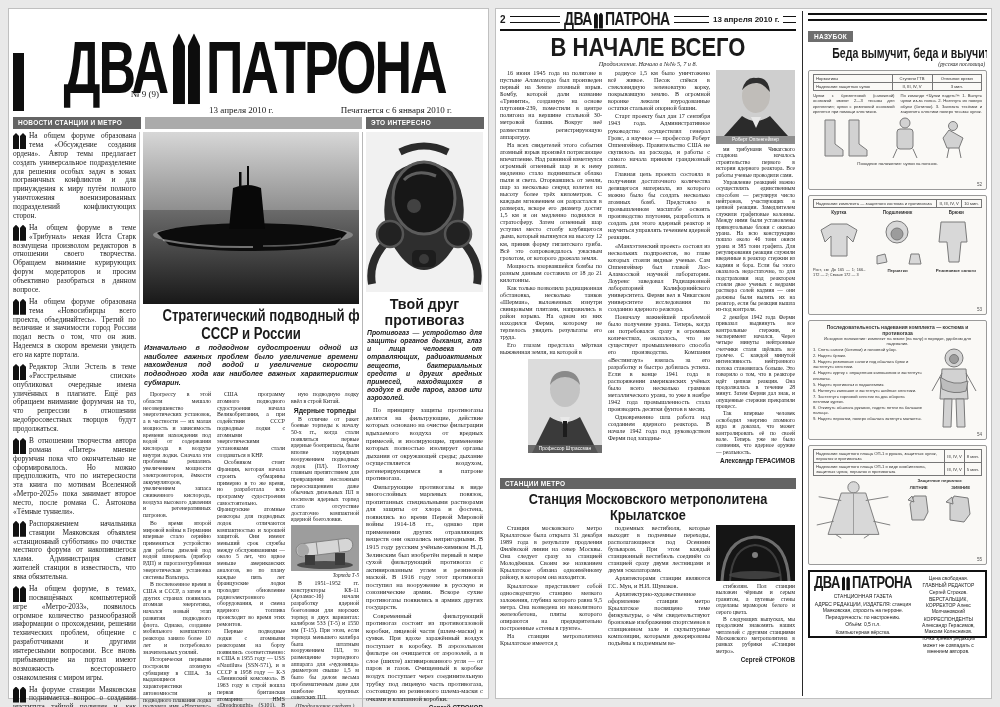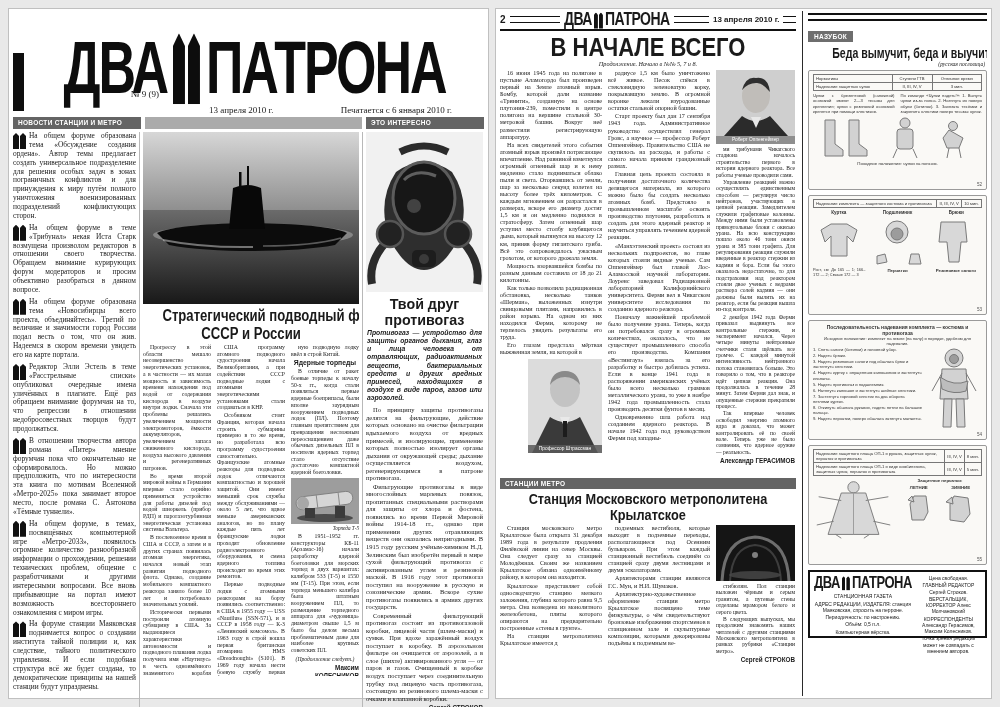--- a/index.html
+++ b/index.html
@@ -153,20 +153,24 @@
               <i></i>
             </span><span>На общем форуме образована тема «Новосибирцы всего проекта, объединяйтесь». Третий по величине и значимости город России подал весть о том, что он жив. Надеемся в скором времени увидеть его на карте портала.</span></div>
           <div class="news-item"><span class="mini-bullets">
               <i></i>
               <i></i>
             </span><span>Редактор Элли Эстель в теме «Расстрельные списки» опубликовал очередные имена уличённых в плагиате. Ещё раз обращаем внимание форумчан на то, что репрессии в отношении недобросовестных творцов будут продолжаться.</span></div>
           <div class="news-item"><span class="mini-bullets">
               <i></i>
               <i></i>
             </span><span>В отношении творчества автора романа «Питер» мнение форумчан пока что окончательно не сформировалось. Но можно предположить, что по интересности эта книга по мотивам Вселенной «Метро-2025» пока занимает второе место, после романа С. Антонова «Тёмные туннели».</span></div>
+          <div class="news-item"><span class="mini-bullets">
+              <i></i>
+              <i></i>
+            </span><span>Распоряжением начальника станции Маяковская объявлен «станционный субботник» по очистке местного форума от накопившегося хлама. Администрация ставит жителей станции в известность, что явка обязательна.</span></div>
           <div class="news-item"><span class="mini-bullets">
               <i></i>
               <i></i>
             </span><span>На общем форуме, в темах, посвящённых компьютерной игре «Метро-2033», появилось огромное количество разнообразной информации о прохождении, решении технических проблем, общение с разработчиками и другими интересными вопросами. Все вновь прибывающие на портал имеют возможность всестороннего ознакомления с миром игры.</span></div>
           <div class="news-item"><span class="mini-bullets">
               <i></i>
               <i></i>
             </span><span>На форуме станции Маяковская поднимается вопрос о создании института тайной полиции и, как следствие, тайного политического управления. И если подобная структура всё же будет создана, то демократические принципы на нашей станции будут упразднены.</span></div>
         </div>
       <div class="vrule"></div>
@@ -189,20 +193,21 @@
             <ellipse cx="110" cy="103" rx="100" ry="11" fill="#c2c2c2" opacity=".45"></ellipse>
             <path d="M14,101 C40,88 178,88 204,101 L192,113 C150,121 68,121 26,113 Z" fill="#0c0c0c"></path>
             <path d="M86,97 L90,56 Q104,50 118,56 L122,97 Z" fill="#080808"></path>
             <rect x="96" y="40" width="2.5" height="18" fill="#0a0a0a"></rect>
             <rect x="104" y="34" width="2" height="24" fill="#0a0a0a"></rect>
             <path d="M20,108 Q60,116 110,115" stroke="#d9d9d9" stroke-width="2" fill="none" opacity=".5"></path>
             <path d="M120,114 Q170,114 198,106" stroke="#cfcfcf" stroke-width="1.5" fill="none" opacity=".4"></path>
           </svg>
         </div>
         <h1 class="h-main"><span>Стратегический подводный флот</span><br><span>СССР и России</span></h1>
+        <p class="lead">Изначально в подводном судостроении одной из наиболее важных проблем было увеличение времени нахождения под водой и увеличение скорости подводного хода как наиболее важных характеристик субмарин.</p>
         <div class="cols3">
           <div class="tcol">
               <p class="para">Прогрессу в этой области мешало несовершенство энергетических установок, а в частности — их малая мощность и зависимость времени нахождения под водой от содержания кислорода в воздухе внутри лодки. Сначала эти проблемы решались увеличением мощности электромоторов, ёмкости аккумуляторов, увеличением запаса сжиженного кислорода, воздуха высокого давления и регенеративных патронов.</p>
               <p class="para">Во время второй мировой войны в Германии впервые стало серийно применяться устройство для работы дизелей под водой шноркель (прибор РДП) и парогазотурбинная энергетическая установка системы Вальтера.</p>
               <p class="para">В послевоенное время в США и СССР, а затем и в других странах появилась атомная энергетика, начался новый этап развития подводного флота. Однако, создание мобильного компактного реактора заняло более 10 лет и потребовало значительных усилий.</p>
               <p class="para">Исторически первыми построили атомную субмарину в США. За выдающиеся характеристики автономности и подводного плавания лодка получила имя «Наутилус» в честь одноимённого знаменитого корабля капитана Немо.</p>
             </div>
           <div class="tcol">
               <p class="para">США программу атомного подводного судостроения начала Великобритания, а при содействии СССР подводные лодки с атомными энергетическими установками стали создаваться в КНР.</p>
               <p class="para">Особняком стоит Франция, которая начала строить субмарины примерно в то же время, но разработала всю программу судостроения самостоятельно. Французские атомные реакторы для подводных лодок отличаются компактностью и хорошей защитой. Они имеют меньший срок службы между обслуживаниями — около 5 лет, что вдвое меньше американских аналогов, но по плану каждые пять лет французские лодки проходят обновление радиоэлектронного оборудования, и смена ядерного топлива происходит во время этих ремонтов.</p>

